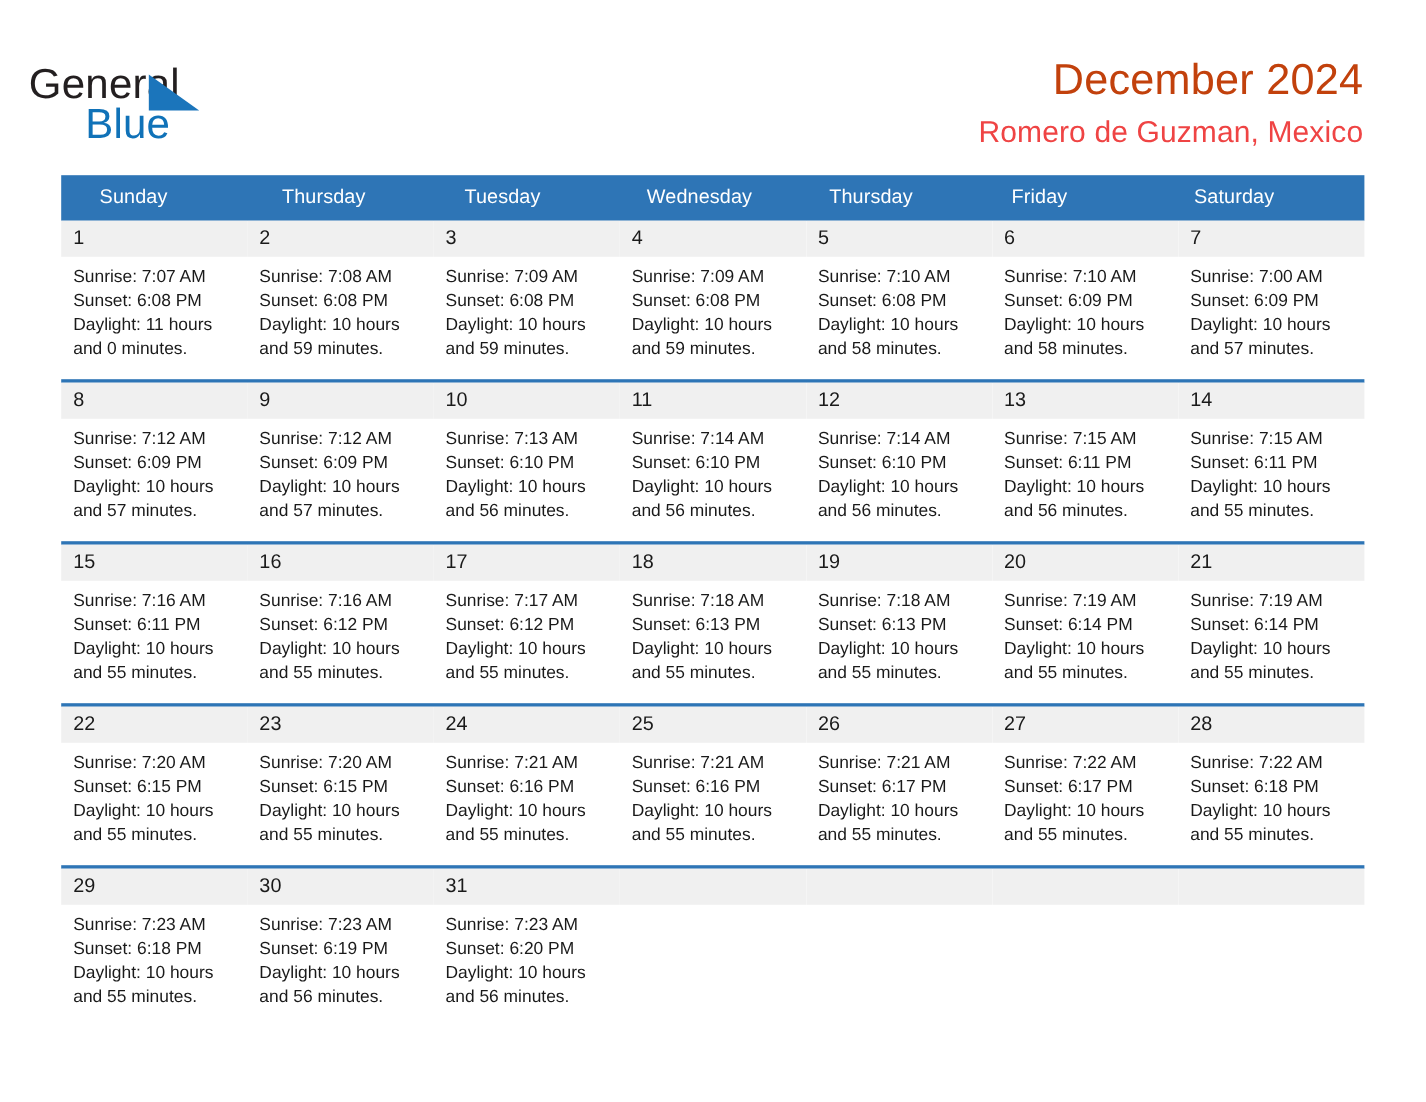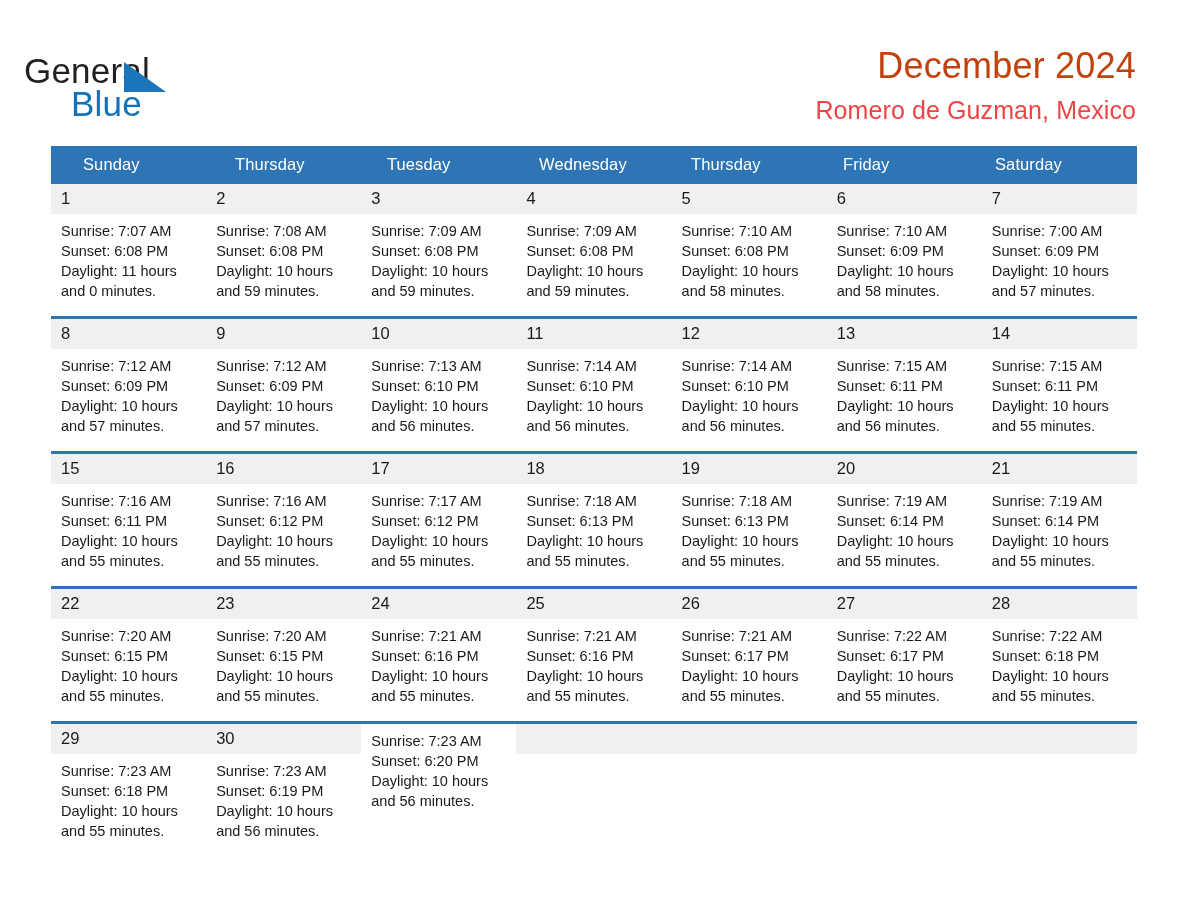--- a/index.html
+++ b/index.html
@@ -412,20 +412,21 @@
           </div>
           <div class="day-cell">
             <div class="day-num">30</div>
             <div class="day-info">
               <div>Sunrise: 7:23 AM</div>
               <div>Sunset: 6:19 PM</div>
               <div class="wrap">Daylight: 10 hours and 56 minutes.</div>
             </div>
           </div>
           <div class="day-cell">
+            <div class="day-num">31</div>
             <div class="day-info">
               <div>Sunrise: 7:23 AM</div>
               <div>Sunset: 6:20 PM</div>
               <div class="wrap">Daylight: 10 hours and 56 minutes.</div>
             </div>
           </div>
           <div class="day-cell">
             <div class="day-num empty">&nbsp;</div>
           </div>
           <div class="day-cell">

